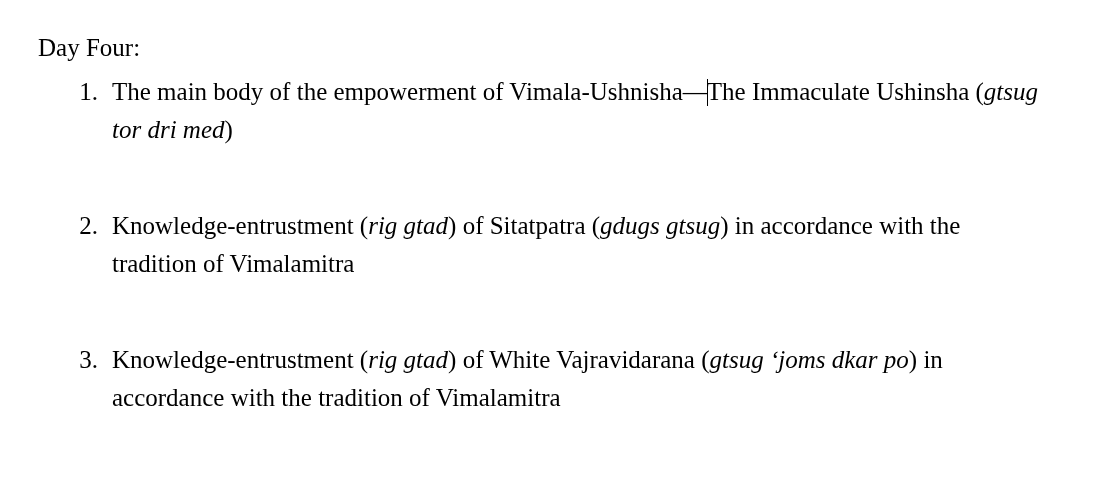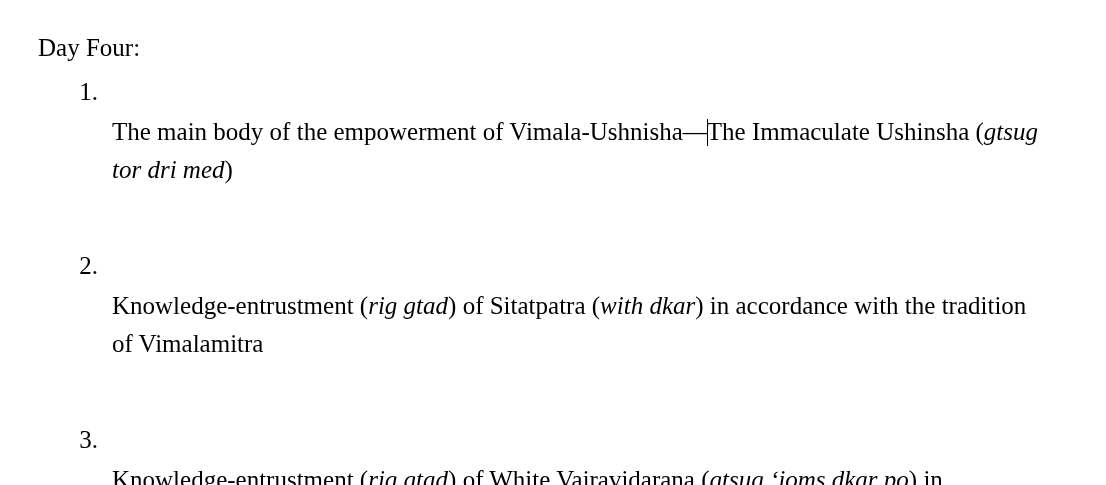--- a/index.html
+++ b/index.html
@@ -47,21 +47,20 @@
   .item-marker {
     width: 36px;
     flex: 0 0 36px;
     text-align: right;
     padding-right: 14px;
     box-sizing: border-box;
   }
   .item-text {
     flex: 1 1 auto;
     max-width: 935px;
-    margin-top: 40px;
   }
   .item-text i {
     font-style: italic;
   }
   .caret {
     display: inline-block;
     width: 0;
     border-left: 1.5px solid #000;
     height: 27px;
     vertical-align: -6px;
@@ -77,21 +76,21 @@
 
   <ol class="list">
 
     <li class="list-item">
       <span class="item-marker">1.</span>
       <span class="item-text">The main body of the empowerment of Vimala-Ushnisha—<span class="caret"></span>The Immaculate Ushinsha (<i>gtsug tor dri med</i>)</span>
     </li>
 
     <li class="list-item">
       <span class="item-marker">2.</span>
-      <span class="item-text">Knowledge-entrustment (<i>rig gtad</i>) of Sitatpatra (<i>with dkar</i>) in accordance with the tradition of Vimalamitra</span>
+      <span class="item-text">Knowledge-entrustment (<i>rig gtad</i>) of Sitatpatra (<i>gdugs gtsug</i>) in accordance with the tradition of Vimalamitra</span>
     </li>
 
     <li class="list-item">
       <span class="item-marker">3.</span>
       <span class="item-text">Knowledge-entrustment (<i>rig gtad</i>) of White Vajravidarana (<i>gtsug ʻjoms dkar po</i>) in accordance with the tradition of Vimalamitra</span>
     </li>
 
   </ol>
 
 </div>

